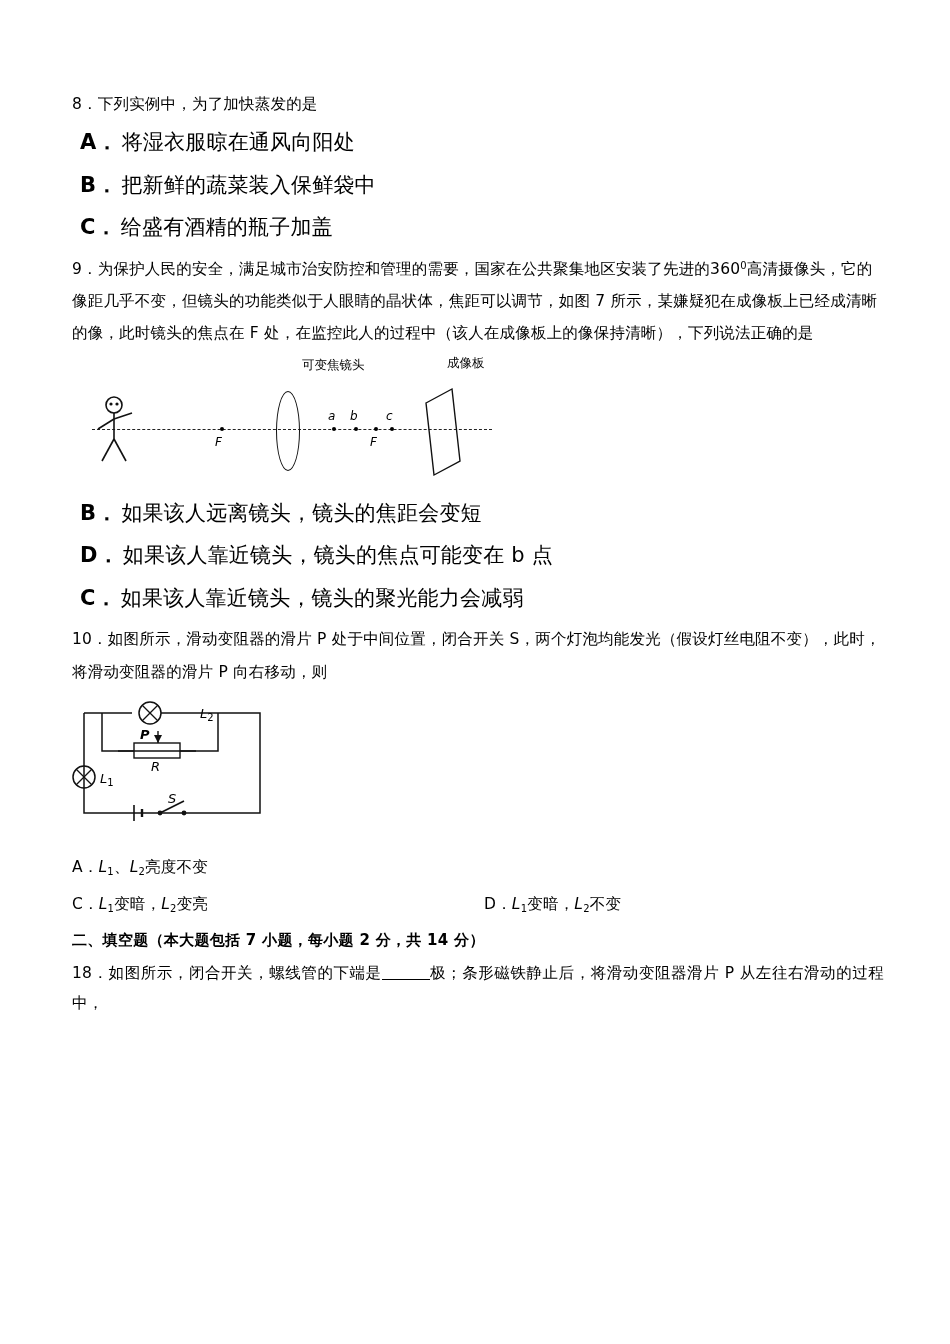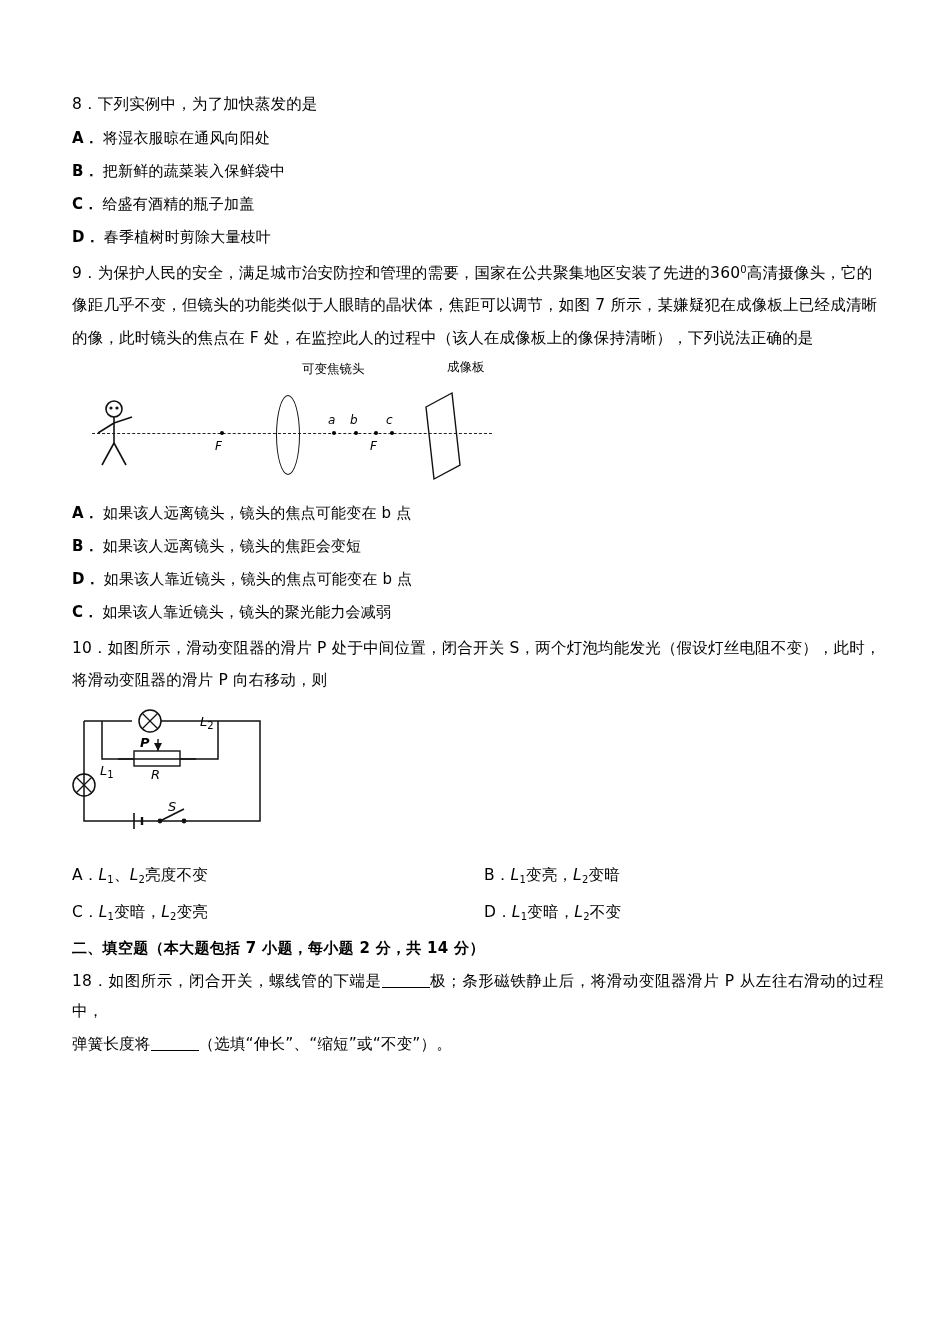--- a/index.html
+++ b/index.html
@@ -36,23 +36,23 @@
     letter-spacing: 0.2px;
   }
   .q-stem {
     font-size: 15.5px;
     line-height: 1.95;
     margin: 0 0 2px 0;
     text-align: justify;
     letter-spacing: 0.2px;
   }
   .opt {
-    font-size: 15px;
+    font-size: 21px;
     line-height: 1.6;
-    margin: 0 0 9px 0;
+    margin: 0 0 9px 8px;
     padding-left: 0px;
     letter-spacing: 0.2px;
   }
   .opt .lab {
     font-weight: bold;
     font-style: normal;
     margin-right: 4px;
   }
   .num {
     font-weight: normal;
@@ -149,23 +149,20 @@
       <span class="num">8．</span><span>下列实例中，为了加快蒸发的是</span>
     </div>
     <div class="opt">
       <span class="lab">A．</span><span>将湿衣服晾在通风向阳处</span>
     </div>
     <div class="opt">
       <span class="lab">B．</span><span>把新鲜的蔬菜装入保鲜袋中</span>
     </div>
     <div class="opt">
       <span class="lab">C．</span><span>给盛有酒精的瓶子加盖</span>
-    </div>
-    <div class="opt">
-      <span class="lab">D．</span><span>春季植树时剪除大量枝叶</span>
     </div>
 
     <div class="q-stem">
       <span class="num">9．</span><span>为保护人民的安全，满足城市治安防控和管理的需要，国家在公共聚集地区安装了先进的360</span><span class="sup">0</span><span>高清摄像头，它的</span>
     </div>
     <div class="q-stem">像距几乎不变，但镜头的功能类似于人眼睛的晶状体，焦距可以调节，如图 7 所示，某嫌疑犯在成像板上已经成清晰</div>
     <div class="q-stem">的像，此时镜头的焦点在 F 处，在监控此人的过程中（该人在成像板上的像保持清晰），下列说法正确的是</div>
 
     <div class="fig1">
       <div class="lbl" style="left:230px; top:2px;">可变焦镜头</div>
@@ -204,23 +201,20 @@
       <div class="dotlbl" style="left:278px; top:54px;">b</div>
 
       <div class="dot" style="left:318px; top:72px;"></div>
       <div class="dotlbl" style="left:314px; top:54px;">c</div>
 
       <div class="dot" style="left:302px; top:72px;"></div>
       <div class="dotlbl" style="left:298px; top:80px;">F</div>
     </div>
 
     <div class="opt">
-      <span class="lab">A．</span><span>如果该人远离镜头，镜头的焦点可能变在 b 点</span>
-    </div>
-    <div class="opt">
       <span class="lab">B．</span><span>如果该人远离镜头，镜头的焦距会变短</span>
     </div>
     <div class="opt">
       <span class="lab">D．</span><span>如果该人靠近镜头，镜头的焦点可能变在 b 点</span>
     </div>
     <div class="opt">
       <span class="lab">C．</span><span>如果该人靠近镜头，镜头的聚光能力会减弱</span>
     </div>
 
     <div class="q-stem">
@@ -255,49 +249,43 @@
         <line x1="62" y1="110" x2="62" y2="126" stroke="#111" stroke-width="1.6"></line>
         <line x1="70" y1="114" x2="70" y2="122" stroke="#111" stroke-width="2.4"></line>
 
         <circle cx="88" cy="118" r="2.4" fill="#111"></circle>
         <circle cx="112" cy="118" r="2.4" fill="#111"></circle>
         <line x1="88" y1="118" x2="112" y2="106" stroke="#111" stroke-width="1.6"></line>
       </svg>
       <div style="position:absolute; left:106px; top:11px; font-size:13px;margin-left:22px;">
         <span class="ital">L</span><span class="sub">2</span>
       </div>
-      <div style="position:absolute; left:28px; top:60px; font-size:13px;">
+      <div style="position:absolute; left:28px; top:76px; font-size:13px;">
         <span class="ital">L</span><span class="sub">1</span>
       </div>
       <div style="position:absolute; left:68px; top:32px; font-size:13px; font-weight:bold; font-style:italic;">P</div>
       <div style="position:absolute; left:79px; top:64px; font-size:13px; font-style:italic;">R</div>
       <div style="position:absolute; left:96px; top:96px; font-size:13px; font-style:italic;">S</div>
     </div>
 
     <div class="optrow">
       <div class="cell">
         <span class="lab">A．</span><span class="ital">L</span><span class="sub">1</span><span>、</span><span class="ital">L</span><span class="sub">2</span><span>亮度不变</span>
       </div>
-      <div class="cell">
-        <span class="lab">B．</span><span class="ital">L</span><span class="sub">1</span><span>变亮，</span><span class="ital">L</span><span class="sub">2</span><span>变暗</span>
-      </div>
     </div>
 
     <div class="optrow">
       <div class="cell">
         <span class="lab">C．</span><span class="ital">L</span><span class="sub">1</span><span>变暗，</span><span class="ital">L</span><span class="sub">2</span><span>变亮</span>
       </div>
       <div class="cell">
         <span class="lab">D．</span><span class="ital">L</span><span class="sub">1</span><span>变暗，</span><span class="ital">L</span><span class="sub">2</span><span>不变</span>
       </div>
     </div>
 
     <div class="sec-title">二、填空题（本大题包括 7 小题，每小题 2 分，共 14 分）</div>
 
     <div class="q-stem">
       <span class="num">18．</span><span>如图所示，闭合开关，螺线管的下端是</span><span class="blank-line"></span><span>极；条形磁铁静止后，将滑动变阻器滑片 P 从左往右滑动的过程中，</span>
     </div>
-    <div class="q-stem">
-      <span>弹簧长度将</span><span class="blank-line"></span><span>（选填“伸长”、“缩短”或“不变”）。</span>
-    </div>
 
   </div>
 </div>
 
 </body></html>

